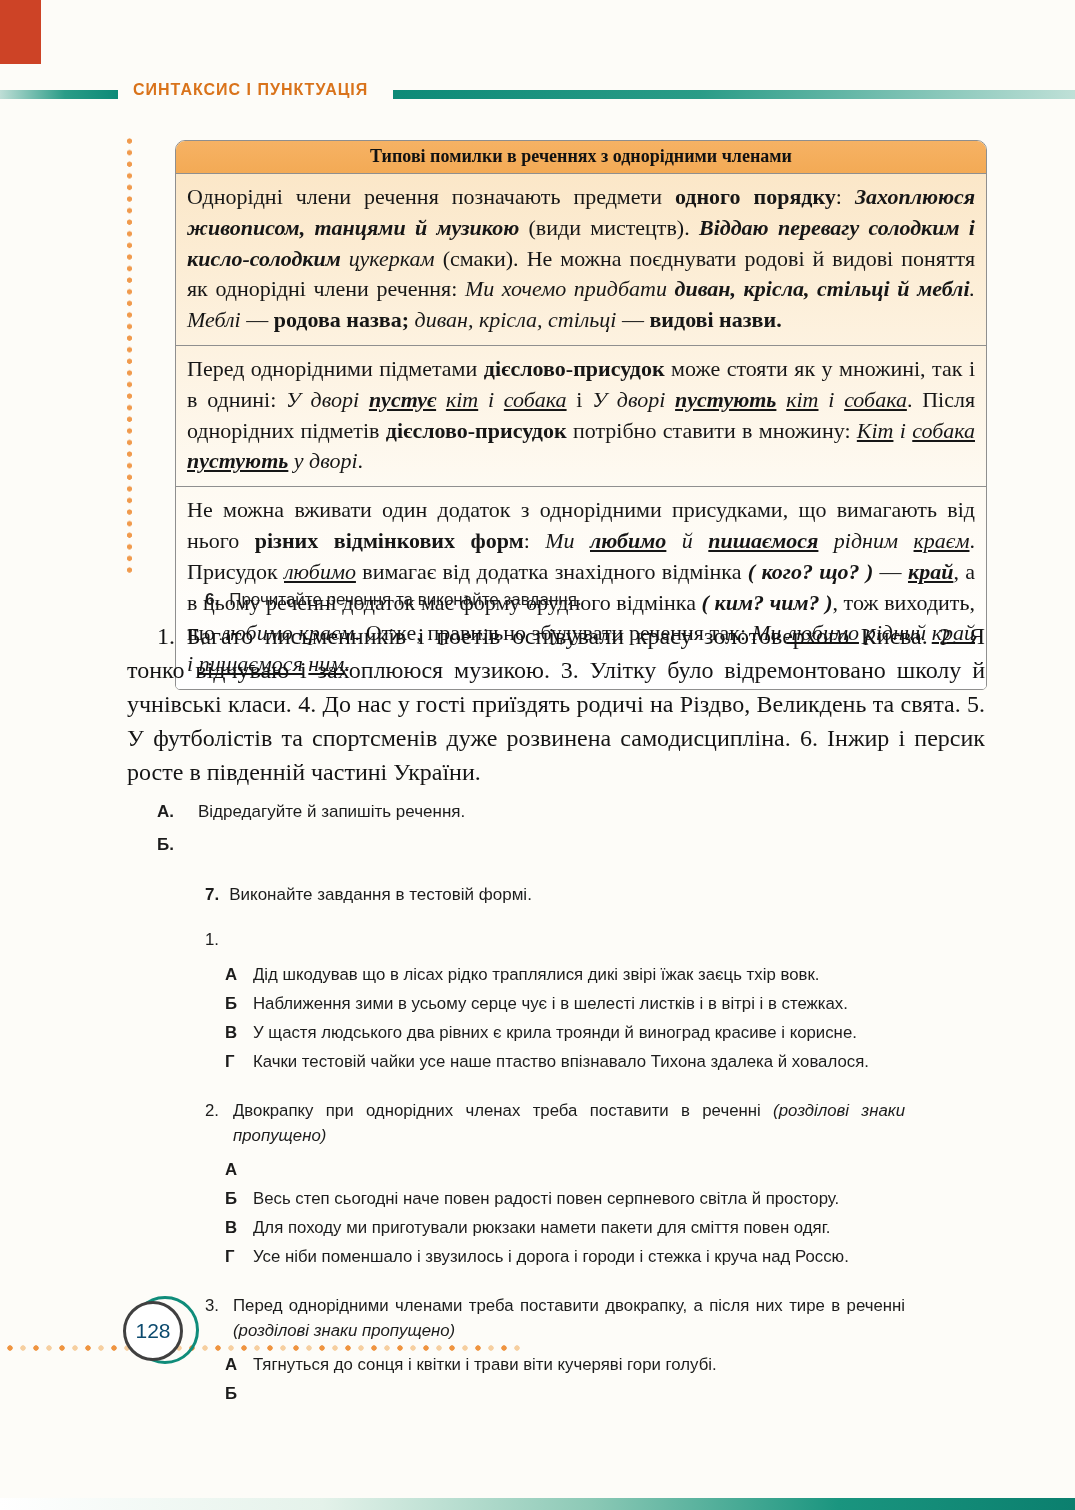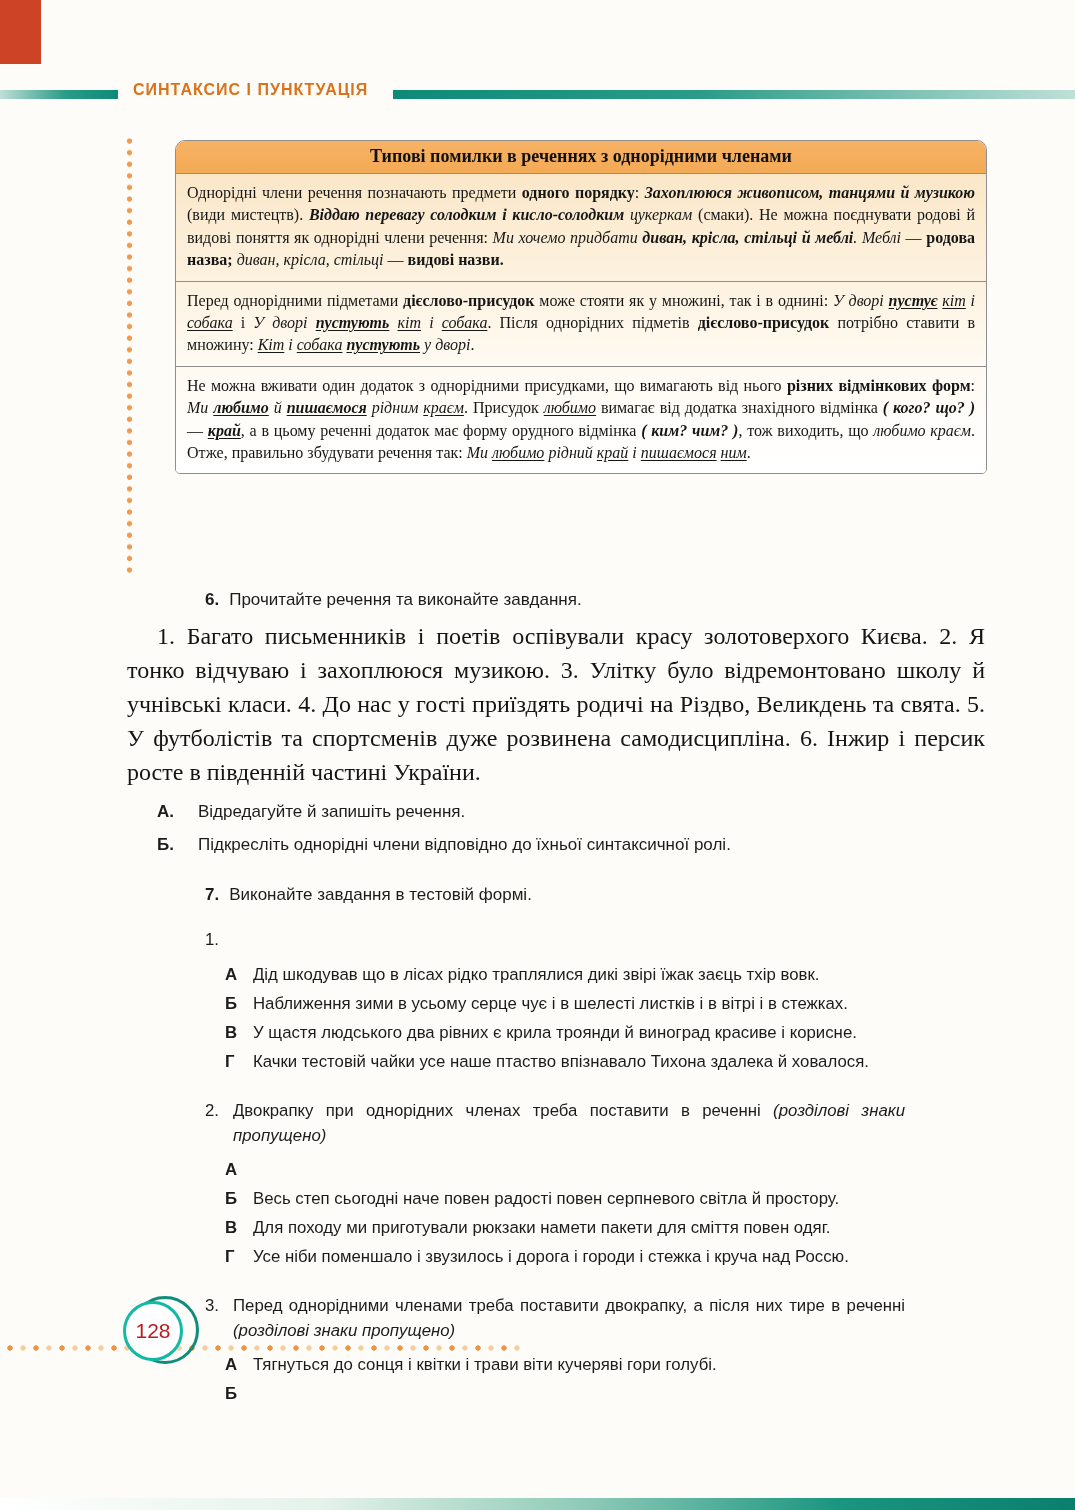--- a/index.html
+++ b/index.html
@@ -62,21 +62,21 @@
   .rules-title {
     padding: 5px 10px 6px;
     text-align: center;
     font-size: 18px; font-weight: bold;
     background: linear-gradient(180deg, #f6b264 0%, #f3aa55 100%);
     border-bottom: 1px solid #8f8f8f;
     color: #111;
   }
   .rules-section {
     padding: 8px 11px 9px;
-    font-size: 16px;
+    font-size: 22px;
     line-height: 1.4;
     text-align: justify;
     color: #161616;
   }
   .rules-section + .rules-section { border-top: 1px solid #8f8f8f; }
   .rs-1 { background: linear-gradient(180deg, #fbe7c8 0%, #fdf2e0 100%); }
   .rs-2 { background: linear-gradient(180deg, #fdf2e0 0%, #fefaf2 100%); }
   .rs-3 { background: linear-gradient(180deg, #fefaf2 0%, #ffffff 100%); }
   .rules-section u { text-underline-offset: 2px; }
 
@@ -127,23 +127,23 @@
   .page-arc {
     position: absolute; left: 131px; top: 1296px;
     width: 68px; height: 68px;
     border: 3px solid #0f8c7a; border-radius: 50%;
     z-index: 2; background: transparent;
   }
   .page-badge {
     position: absolute; left: 123px; top: 1301px;
     width: 60px; height: 60px;
     background: #ffffff;
-    border: 3px solid #14b8a6; border-radius: 50%;
+    border: 3px solid #404040; border-radius: 50%;
     display: flex; align-items: center; justify-content: center;
-    font-size: 21px; color: #b91c1c;
+    font-size: 21px; color: #0c4a6e;
     z-index: 3;
   }
   .bottom-bar {
     position: absolute; left: 0; bottom: 0;
     width: 100%; height: 12px;
     background: linear-gradient(90deg, #ffffff 0%, #e4f2ea 30%, #8cc9b6 55%, #1a957f 78%, #0b7f6e 100%);
   }
 </style>
 </head>
 <body>
@@ -173,21 +173,20 @@
     </div>
 
     <div class="ex6-paragraph">1. Багато письменників і поетів оспівували красу золотоверхого Києва. 2. Я тонко відчуваю і захоплююся музикою. 3. Улітку було відремонтовано школу й учнівські класи. 4. До нас у гості приїздять родичі на Різдво, Великдень та свята. 5. У футболістів та спортсменів дуже розвинена самодисципліна. 6. Інжир і персик росте в південній частині України.</div>
 
     <div class="subtask">
       <span class="st-letter">А.</span>
       <span>Відредагуйте й запишіть речення.</span>
     </div>
     <div class="subtask">
       <span class="st-letter">Б.</span>
-      <span>Підкресліть однорідні члени відповідно до їхньої синтаксичної ролі.</span>
     </div>
 
     <div class="ex-head ex7-head">
       <span class="ex-num">7.</span>
       <span>Виконайте завдання в тестовій формі.</span>
     </div>
 
     <div class="question">
       <div class="q-head">
         <span class="q-num">1.</span>

